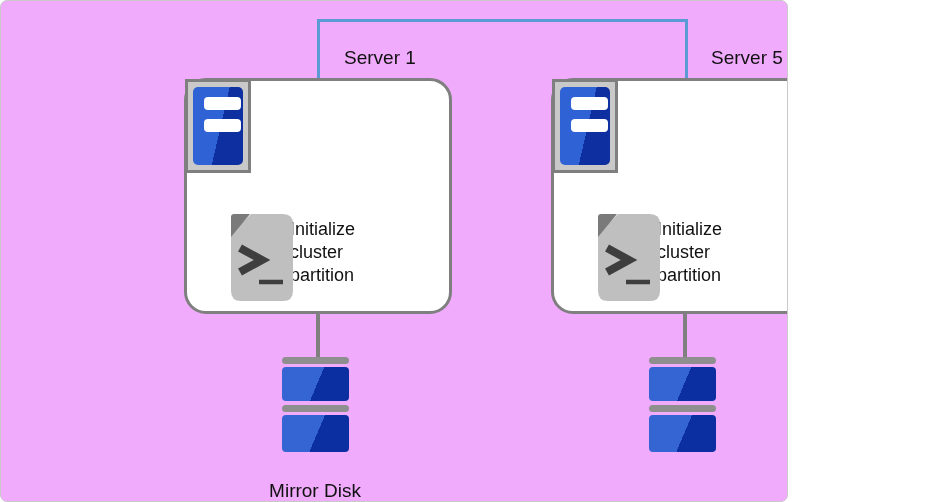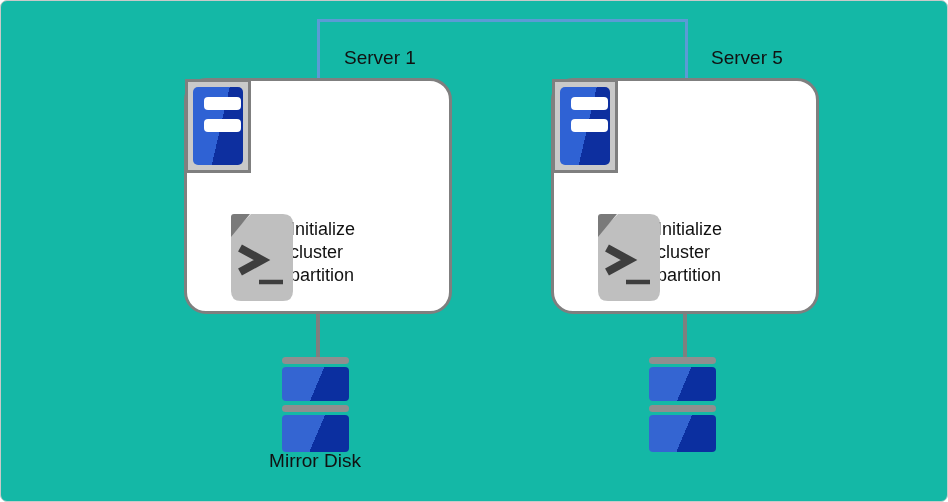--- a/index.html
+++ b/index.html
@@ -1,22 +1,22 @@
 <!DOCTYPE html>
 <html><head>
 <meta charset="utf-8">
 <style>
   html, body { margin: 0; padding: 0; background: #ffffff; }
   body { font-family: "Liberation Sans", sans-serif; color: #111111; }
 
   .canvas {
     position: relative;
-    width: 948px;
+    width: 788px;
     height: 502px;
-    background: #14b8a6;
+    background: #f0abfc;
     border: 1px solid #c9c9c9;
     border-radius: 7px;
     box-sizing: border-box;
     overflow: hidden;
   }
 
   
   .hb-connector {
     position: absolute;
     left: 316px; top: 18px;
@@ -115,21 +115,21 @@
   }
   .disk .platter {
     border-radius: 4px;
     background: linear-gradient(113deg, #3465d2 52%, #0b2fa0 52%);
   }
   .disk .p1 { height: 34px; margin-bottom: 4px; }
   .disk .p2 { height: 37px; }
 
   .disk-label {
     position: absolute;
-    left: 51px; top: 449px;
+    left: 51px; top: 479px;
     width: 160px;
     text-align: center;
     font-size: 19px;
     color: #111111;
     white-space: nowrap;
   }
 </style>
 </head>
 <body>
 

